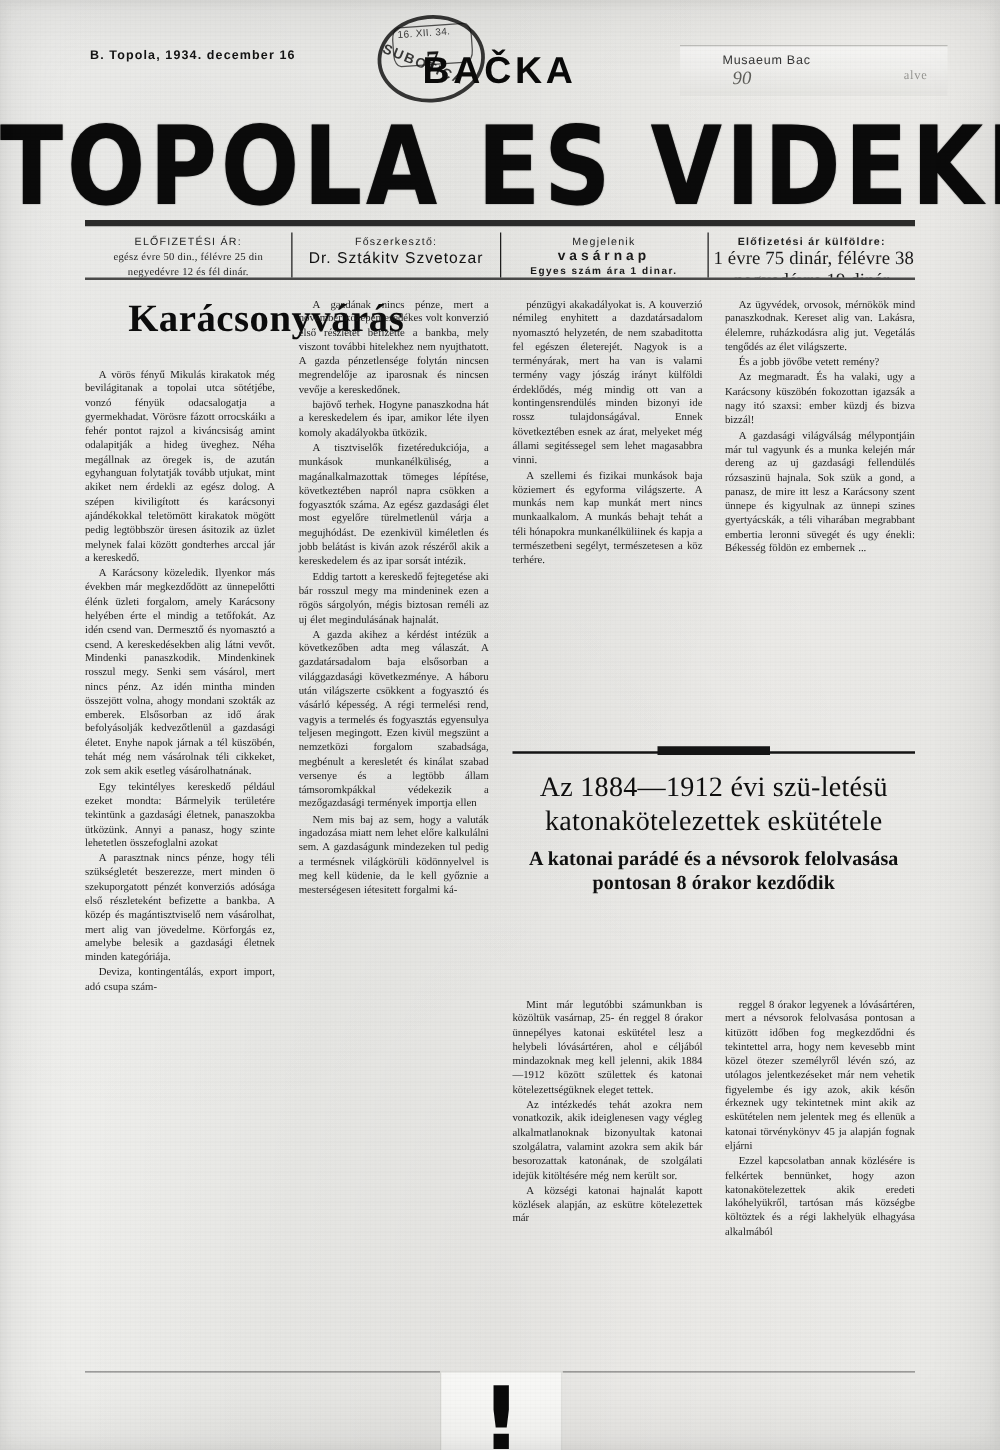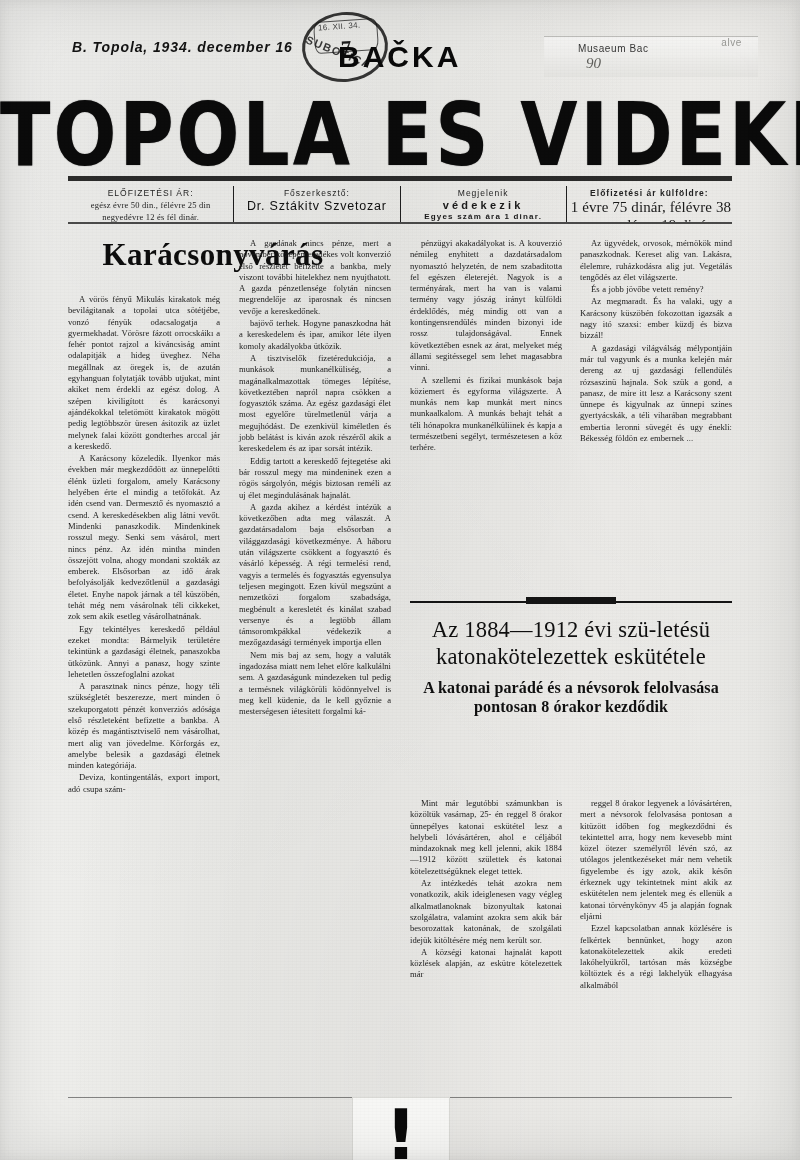--- a/index.html
+++ b/index.html
@@ -47,26 +47,25 @@
   }
   .postage {
     font-size: 10.5px;
     letter-spacing: .2px;
     color: #2b2b2b;
     white-space: nowrap;
   }
   .issueline {
     font-family: "Liberation Sans", "DejaVu Sans", sans-serif;
     font-weight: bold;
-    font-size: 14px;
+    font-size: 10px;
     letter-spacing: .9px;
     margin-top: 5px;
     color: #141414;
     white-space: nowrap;
-    font-style: italic;
   }
 
   
   .postmark {
     position: absolute;
     left: 296px; top: 6px;
     width: 96px; height: 76px;
     pointer-events: none;
   }
   .pm-circle {
@@ -139,22 +138,22 @@
     position: absolute;
     left: 34px; top: 6px;
     font-family: "Liberation Sans", sans-serif;
     font-size: 10px;
     letter-spacing: .6px;
     color: #2e2e2e;
     white-space: nowrap;
   }
   .museum-text2 {
     position: absolute;
-    right: 16px; top: 0;
-    font-family: Liberation Sans, sans-serif;
+    right: 16px; top: 18px;
+    font-family: Liberation Serif, serif;
     font-size: 10px;
     letter-spacing: .6px;
     color: #44443f;
     opacity: .55;
     white-space: nowrap;
   }
   .museum-hand {
     position: absolute;
     left: 42px; top: 18px;
     font-family: "Liberation Serif", serif;
@@ -420,21 +419,21 @@
       <div class="ic-title">ELŐFIZETÉSI ÁR:</div>
       <div class="ic-line">egész évre 50 din., félévre 25 din</div>
       <div class="ic-line">negyedévre 12 és fél dinár.</div>
     </div>
     <div class="infocell">
       <div class="ic-title">Főszerkesztő:</div>
       <div class="ic-big">Dr. Sztákitv Szvetozar</div>
     </div>
     <div class="infocell">
       <div class="ic-title">Megjelenik</div>
-      <div class="ic-spaced">védekezik</div>
+      <div class="ic-spaced">vasárnap</div>
       <div class="ic-sm">Egyes szám ára 1 dinar.</div>
     </div>
     <div class="infocell">
       <div class="ic-title b">Előfizetési ár külföldre:</div>
       <div class="ic-l2">1 évre 75 dinár, félévre 38 dinár</div>
       <div class="ic-l2">negyedévre 19 dinár</div>
     </div>
   </div>
 
   <div class="headline-main">Karácsonyvárás</div>

